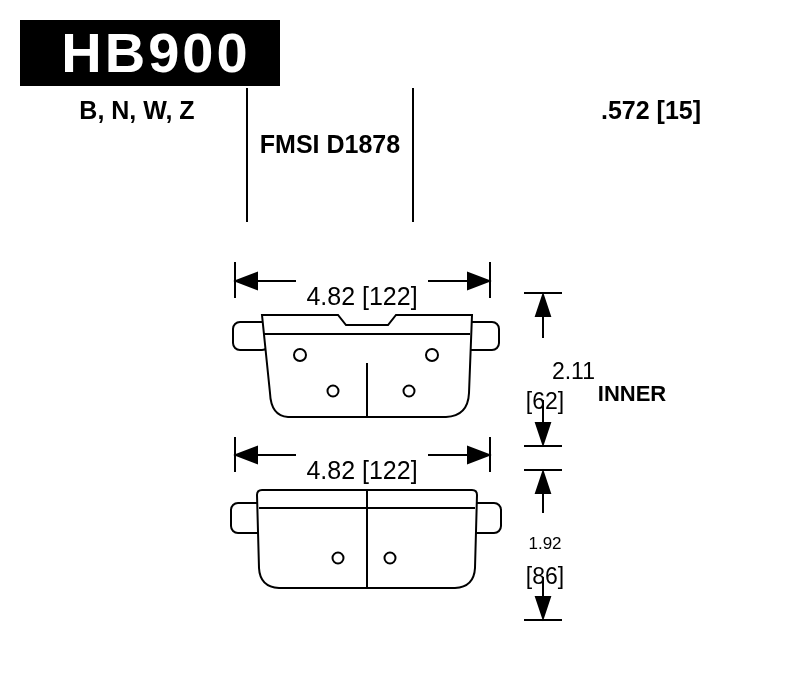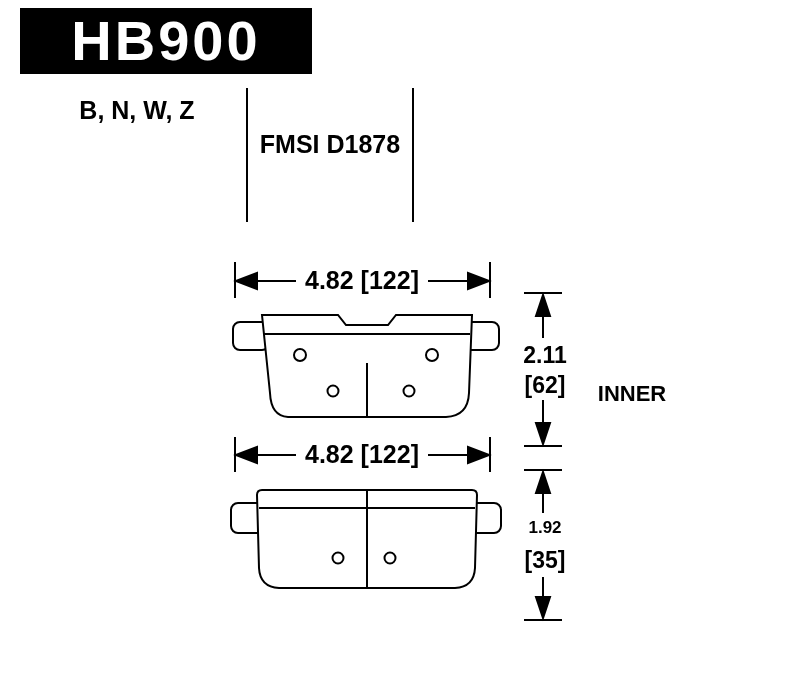--- a/index.html
+++ b/index.html
@@ -2,37 +2,37 @@
 <html><head>
 <meta charset="utf-8">
 <style>
   html,body { margin:0; padding:0; background:#fff; }
   .page {
     position:relative; width:800px; height:691px; background:#ffffff;
     font-family:"Liberation Sans", sans-serif; color:#000; overflow:hidden;
   }
   .diagram { position:absolute; left:0; top:0; pointer-events:none; }
   .part-box {
-    position:absolute; left:20px; top:8px; width:292px; height:66px;
-    background:#000; color:#fff; display:flex; align-items:center; justify-content:center;
+    position:absolute; left:20px; top:20px; width:248px; height:66px;
+    background:#000; color:#fff; display:flex; align-items:center; justify-content:center;padding-left:12px;
   }
   .part-box span { font-size:56px; font-weight:bold; letter-spacing:3px; line-height:1; }
   .spec {
     position:absolute; top:96px; font-size:25px; font-weight:bold;
     text-align:center; white-space:nowrap;
   }
   .compounds { left:30px;  width:214px; }
   .fmsi      { left:249px; width:162px;margin-top:34px; }
   .thickness { left:560px; width:182px; }
   .dim {
-    position:absolute; font-weight:bold; text-align:center; white-space:nowrap; line-height:1;
+    position:absolute; font-weight:normal; text-align:center; white-space:nowrap; line-height:1;margin-top:16px;
   }
   .dim-w1 { left:292px; top:268px; width:140px; font-size:25px; }
   .dim-w2 { left:292px; top:442px; width:140px; font-size:25px; }
-  .dim-h-in1 { left:495px; top:344px; width:100px; font-size:23px; }
+  .dim-h-in1 { left:495px; top:344px; width:100px; font-size:23px;text-align:right; }
   .dim-h-mm1 { left:495px; top:374px; width:100px; font-size:23px; }
   .dim-h-in2 { left:495px; top:519px; width:100px; font-size:17px; }
   .dim-h-mm2 { left:495px; top:549px; width:100px; font-size:23px; }
   .side-label { position:absolute; font-weight:bold; text-align:center; font-size:22px; white-space:nowrap; }
   .label-inner { left:572px; top:353px; width:120px;margin-top:28px; }
   .label-outer { left:572px; top:531px; width:124px; }
   .application {
     position:absolute; left:255px; top:642px; width:300px; text-align:center;
     font-size:25px; font-weight:bold; white-space:nowrap;
   }
@@ -106,24 +106,25 @@
       <line x1="543" y1="577" x2="543" y2="600"></line>
       <polygon points="543,618 536,597 550,597"></polygon>
     </g>
   </svg>
 
   <div class="part-box">
     <span>HB900</span>
   </div>
   <div class="spec compounds">B, N, W, Z</div>
   <div class="spec fmsi">FMSI D1878</div>
+  <div class="spec thickness">.572 [15]</div>
 
   <div class="dim dim-w1">4.82 [122]</div>
   <div class="dim dim-h-in1">2.11</div>
   <div class="dim dim-h-mm1">[62]</div>
   <div class="side-label label-inner">INNER</div>
 
   <div class="dim dim-w2">4.82 [122]</div>
   <div class="dim dim-h-in2">1.92</div>
-  <div class="dim dim-h-mm2">[35]</div>
+  <div class="dim dim-h-mm2">[86]</div>
 
 
 </div>
 
 </body></html>

